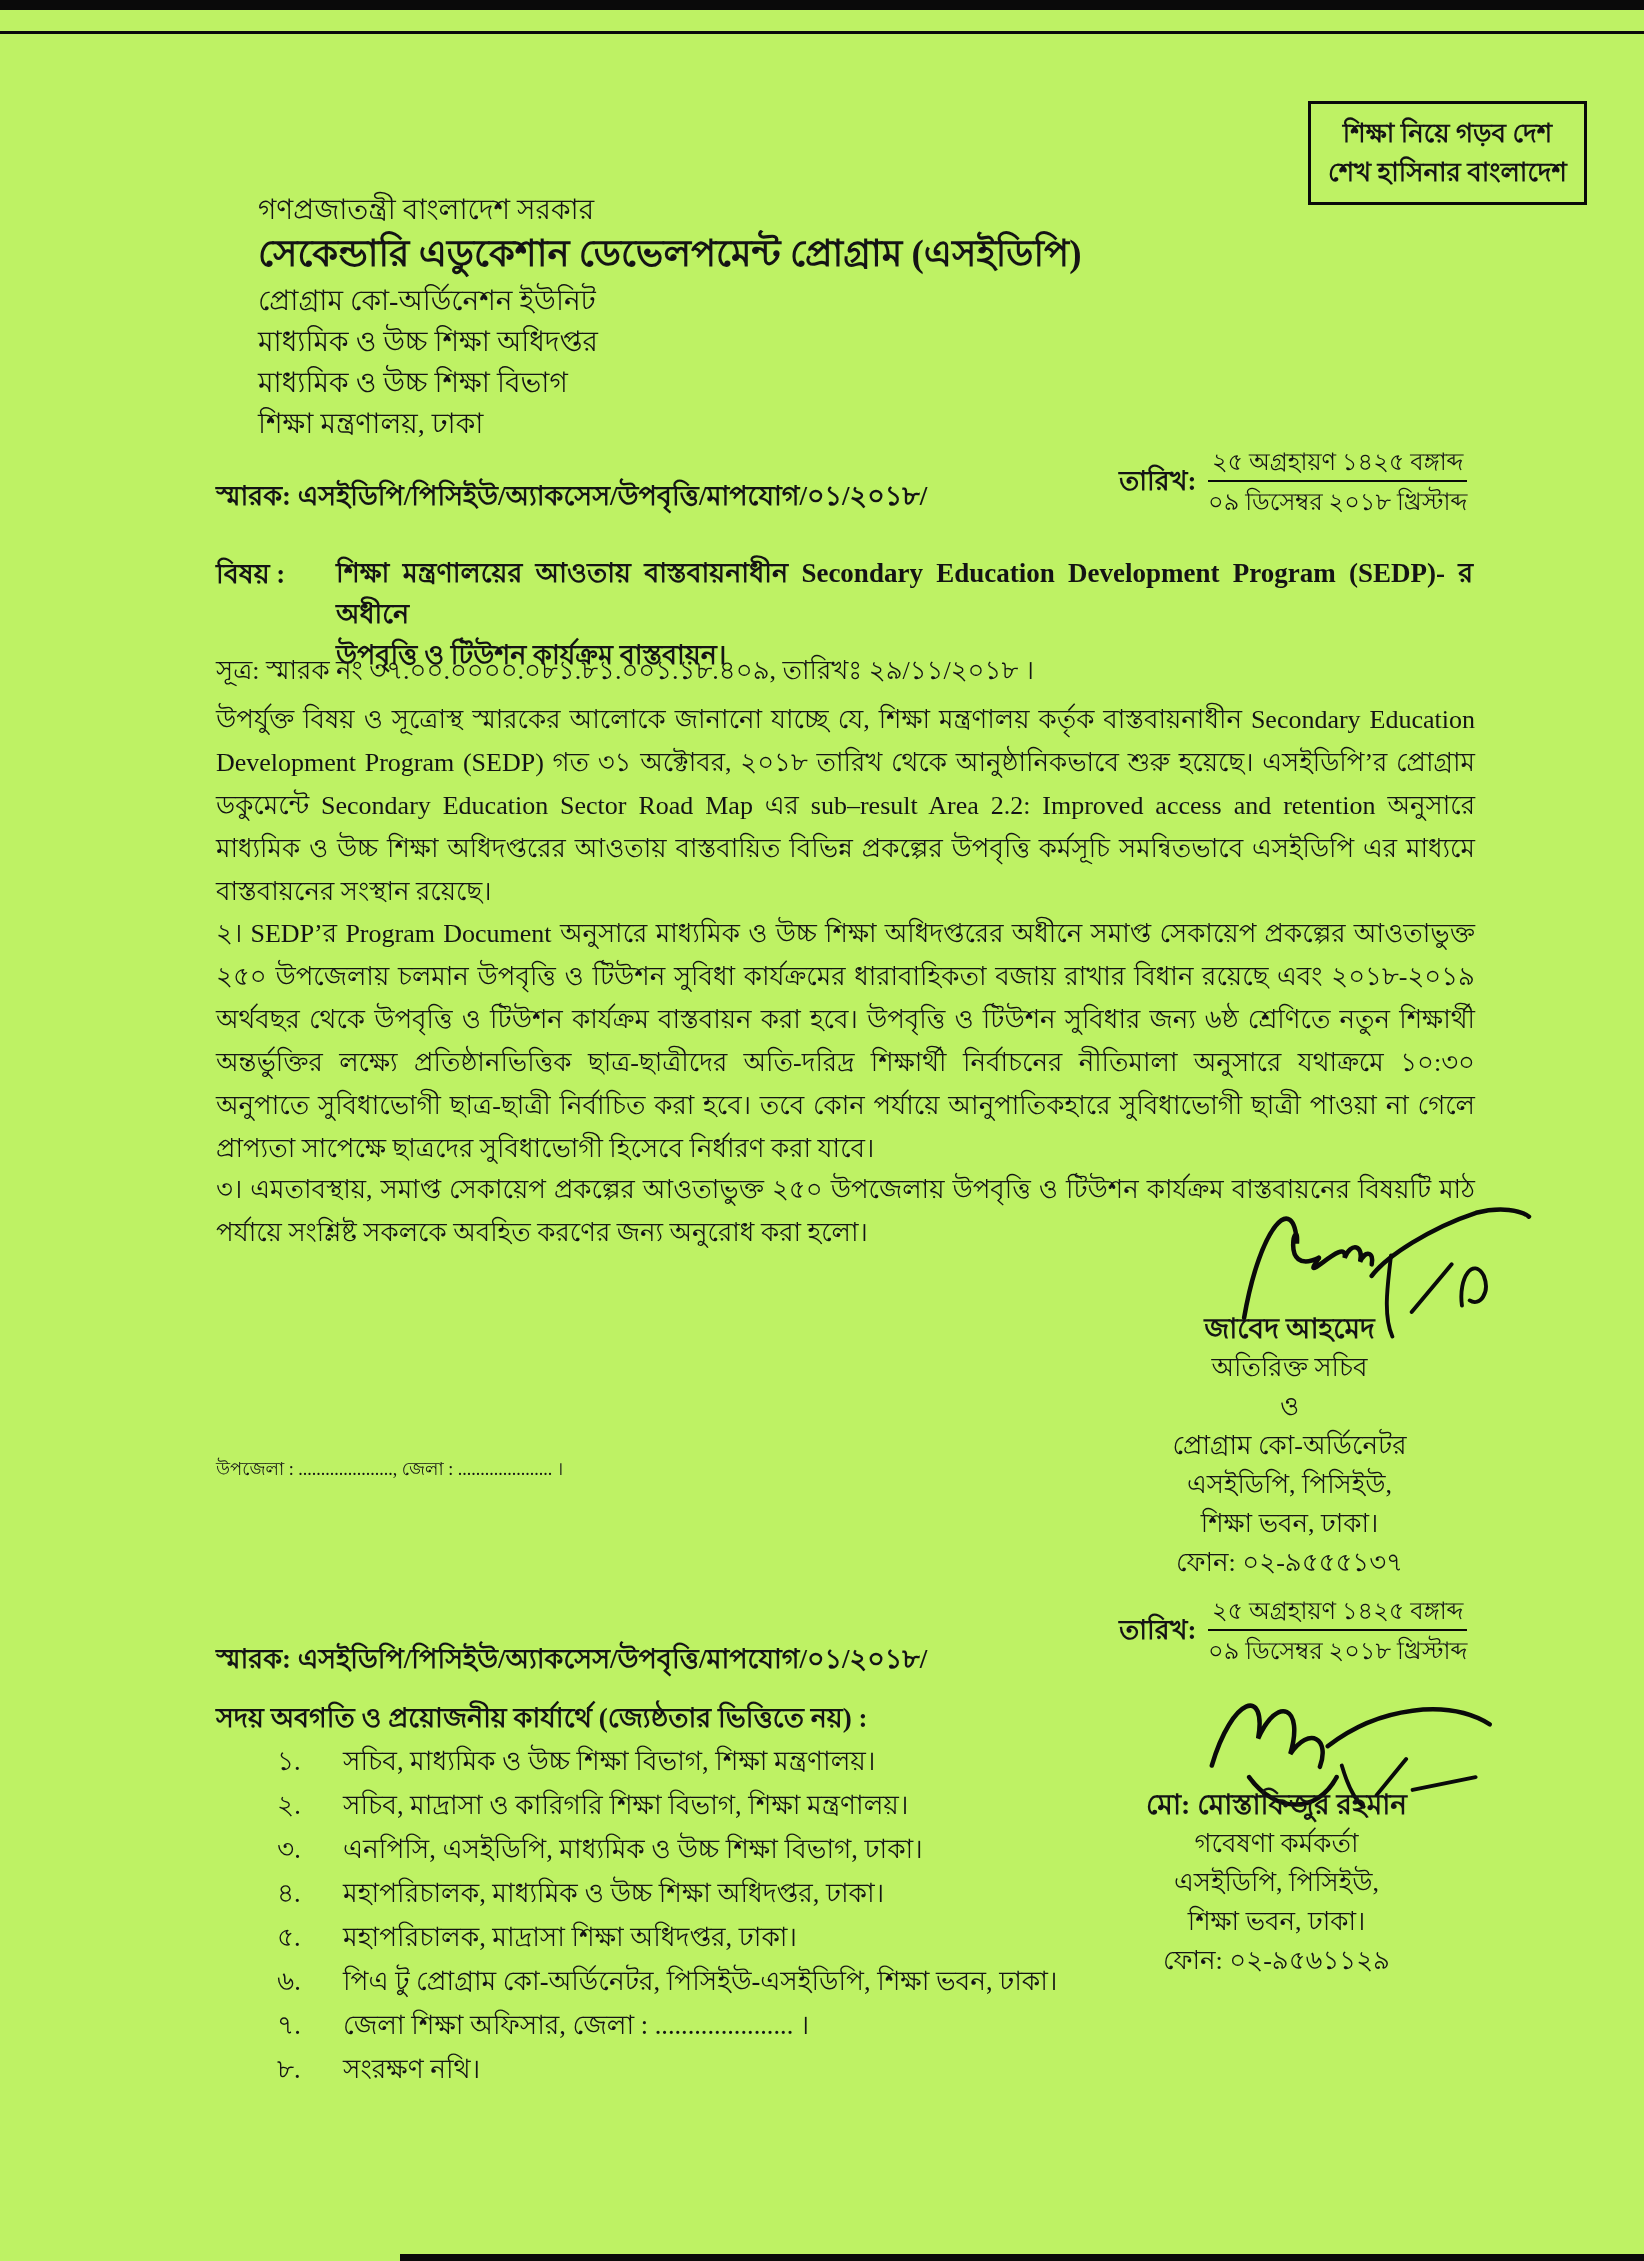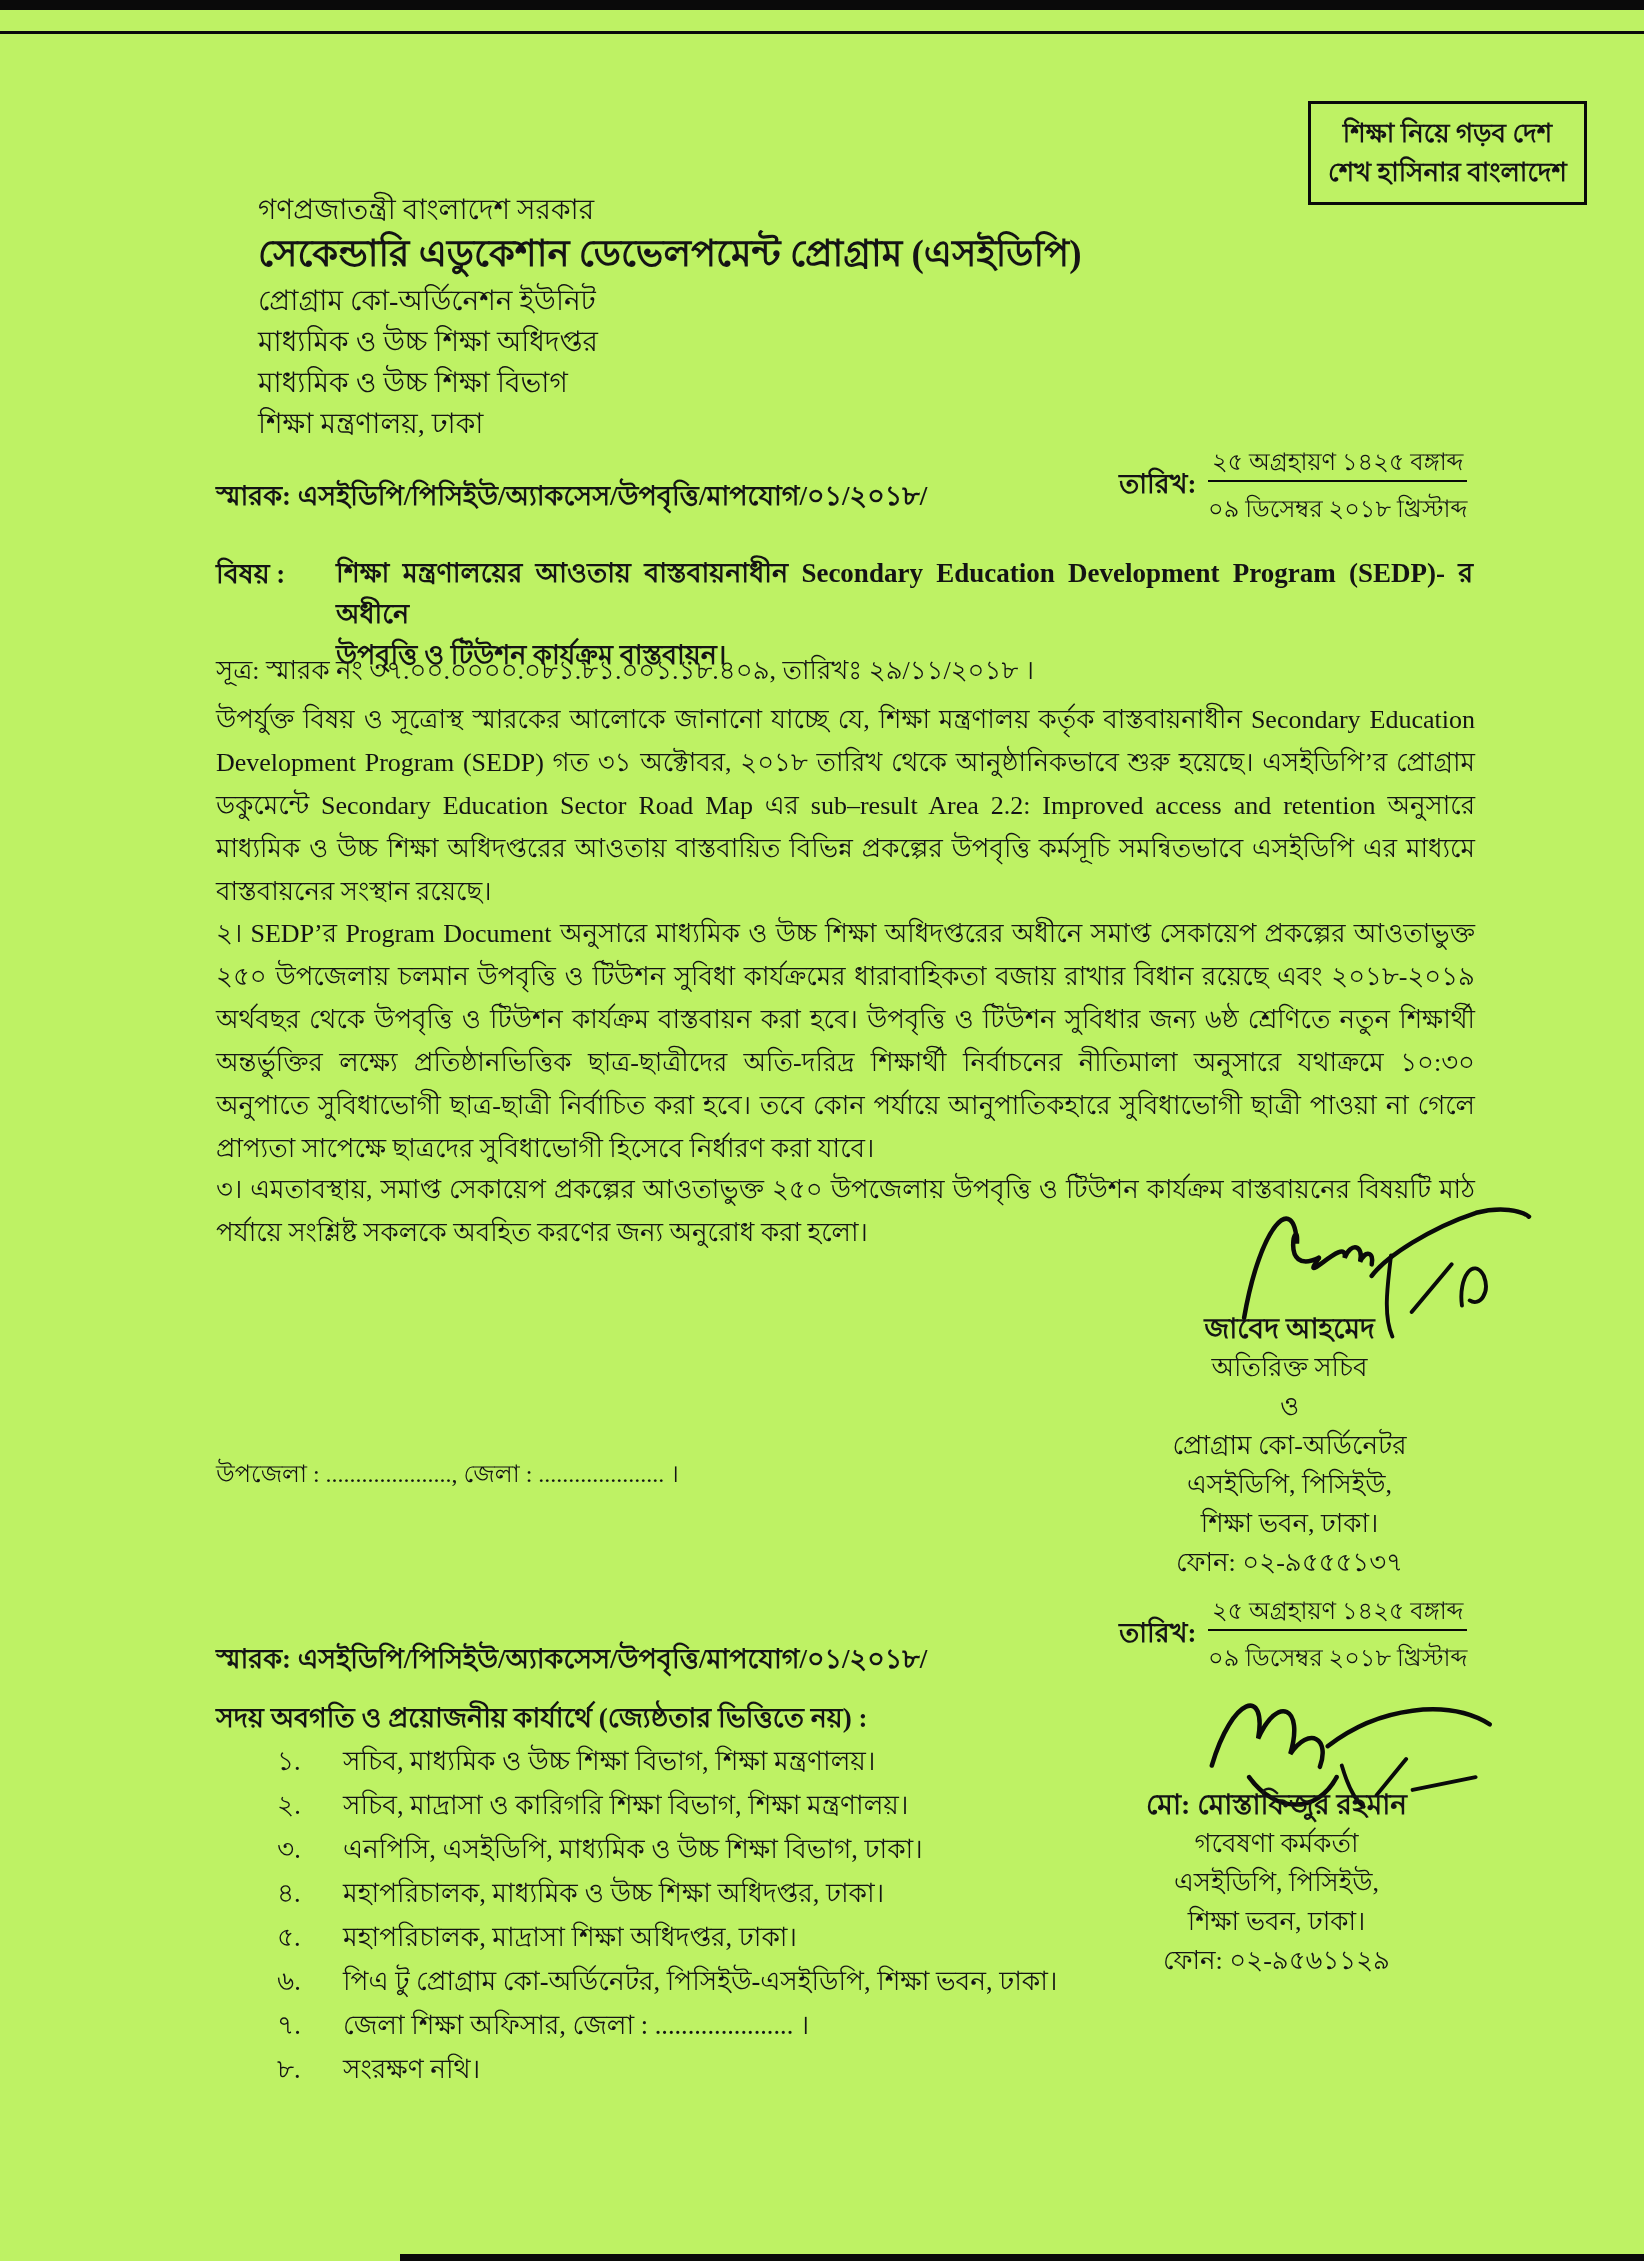--- a/index.html
+++ b/index.html
@@ -31,35 +31,35 @@
   
   .memo{left:216px;font-size:27px;font-weight:bold;white-space:nowrap;}
   .memo1{top:475px;}
   .memo2{top:1638px;}
   .dateblock{left:1119px;width:361px;display:flex;align-items:center;gap:11.6px;}
   .date1{top:445px;}
   .date2{top:1594px;}
   .date-label{font-size:27px;font-weight:bold;}
   .date-frac{display:flex;flex-direction:column;text-align:center;font-size:24px;line-height:34px;}
   .date-frac .num{border-bottom:2.6px solid #0a0a0a;padding:0 3.9px 1.3px 3.9px;}
-  .date-frac .den{padding-top:10px;}
+  .date-frac .den{padding-top:3px;}
   
   .subject{left:216px;top:553px;width:1257px;display:flex;gap:36px;}
   .subject-label{font-size:27px;font-weight:bold;flex:0 0 84px;}
   .subject-body{font-size:27px;line-height:41px;font-weight:bold;text-align:justify;}
   .subject-body .l2{display:block;}
   
   .reference{left:216px;top:650px;width:1257px;font-size:26px;}
   .para{left:216px;width:1259px;font-size:26px;line-height:43px;text-align:justify;}
   .p1{top:698px;}
   .p2{top:912px;}
   .p3{top:1168px;}
   
   .addr-title{left:216px;top:1362px;font-size:27px;font-weight:bold;}
-  .addr-line{left:216px;top:1455px;font-size:24px;}
+  .addr-line{left:216px;top:1455px;font-size:18px;}
   
   .sigblock{text-align:center;}
   .sig1-text{left:1122px;top:1309px;width:335px;}
   .sig2-text{left:1096px;top:1785px;width:361px;}
   .sig-name{font-size:28px;line-height:39px;font-weight:bold;}
   .sig-line{font-size:26px;line-height:39px;}
   .sig-svg{stroke:#0a0a0a;fill:none;stroke-linecap:round;}
   
   .dist-heading{left:216px;top:1697px;font-size:27px;font-weight:600;}
   .dist-list{left:277px;top:1741px;width:903px;}

